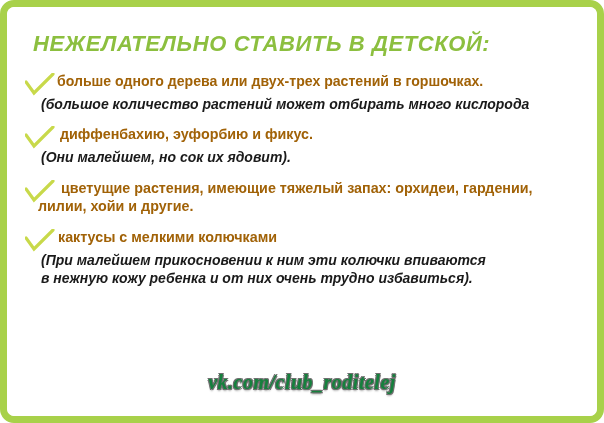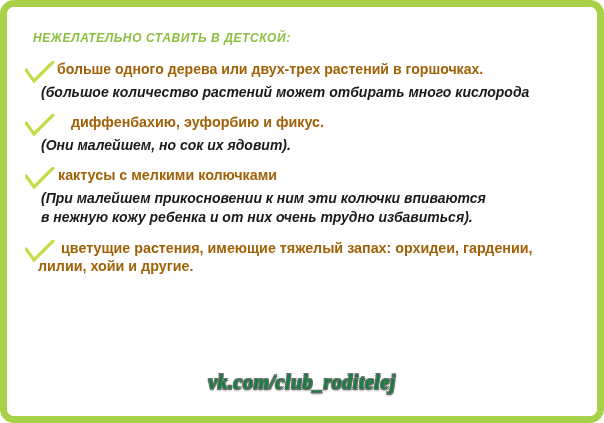--- a/index.html
+++ b/index.html
@@ -28,21 +28,21 @@
     top: 0;
     right: 0;
     bottom: 0;
     background: #ffffff;
     border-radius: 8px;
     padding: 20px 16px 0 16px;
     box-sizing: border-box;
   }
   .heading {
     color: #8cbf3f;
-    font-size: 12px;
+    font-size: 22px;
     font-weight: bold;
     font-style: italic;
     letter-spacing: 0.6px;
     margin: 4px 0 0 10px;
     white-space: nowrap;
   }
   .items {
     margin-top: 16px;
   }
   .item {
@@ -73,21 +73,21 @@
     font-size: 14px;
     font-style: italic;
     font-weight: bold;
     line-height: 1.32;
     margin: 4px 0 0 -16px;
   }
   .note .l2 {
     display: block;
   }
   .item-1 .main-text { font-size: 14.1px; }
-  .item-2 .main-text { margin-left: 14px; }
+  .item-2 .main-text { margin-left: 3px; }
   .item-3 .main-text { margin-left: 1px; }
   .item-4 .main-text { margin-left: 4px; }
   .item-4 .main-text .l2 {
     display: block;
     margin-left: -23px;
   }
   .item-2 { margin-top: 6px; }
   .item-3 { margin-top: 10px; }
   .item-4 { margin-top: 14px; }
   .watermark {
@@ -137,43 +137,43 @@
           <svg width="30" height="24" viewBox="0 0 30 24">
             <path d="M1 9 L9 20 L28 1" fill="none" stroke="#c8d94a" stroke-width="3.2" stroke-linecap="round"></path>
           </svg>
         </span>
         <p class="main-text">диффенбахию, эуфорбию и фикус.</p>
         <p class="note">
           <span>(Они малейшем, но сок их ядовит).</span>
         </p>
       </div>
 
+      <div class="item item-4">
+        <span class="check">
+          <svg width="30" height="24" viewBox="0 0 30 24">
+            <path d="M1 9 L9 20 L28 1" fill="none" stroke="#c8d94a" stroke-width="3.2" stroke-linecap="round"></path>
+          </svg>
+        </span>
+        <p class="main-text">
+          <span>цветущие растения, имеющие тяжелый запах: орхидеи, гардении,</span>
+          <span class="l2"> лилии, хойи и другие.</span>
+        </p>
+      </div>
+
       <div class="item item-3">
         <span class="check">
           <svg width="30" height="24" viewBox="0 0 30 24">
             <path d="M1 9 L9 20 L28 1" fill="none" stroke="#c8d94a" stroke-width="3.2" stroke-linecap="round"></path>
           </svg>
         </span>
         <p class="main-text">кактусы с мелкими колючками</p>
         <p class="note">
           <span>(При малейшем прикосновении к ним эти колючки впиваются</span>
           <span class="l2">в нежную кожу ребенка и от них очень трудно избавиться).</span>
         </p>
       </div>
 
-      <div class="item item-4">
-        <span class="check">
-          <svg width="30" height="24" viewBox="0 0 30 24">
-            <path d="M1 9 L9 20 L28 1" fill="none" stroke="#c8d94a" stroke-width="3.2" stroke-linecap="round"></path>
-          </svg>
-        </span>
-        <p class="main-text">
-          <span>цветущие растения, имеющие тяжелый запах: орхидеи, гардении,</span>
-          <span class="l2"> лилии, хойи и другие.</span>
-        </p>
-      </div>
-
     </div>
 
     <div class="watermark">vk.com/club_roditelej</div>
 
   </div>
 </div>
 
 </body></html>

